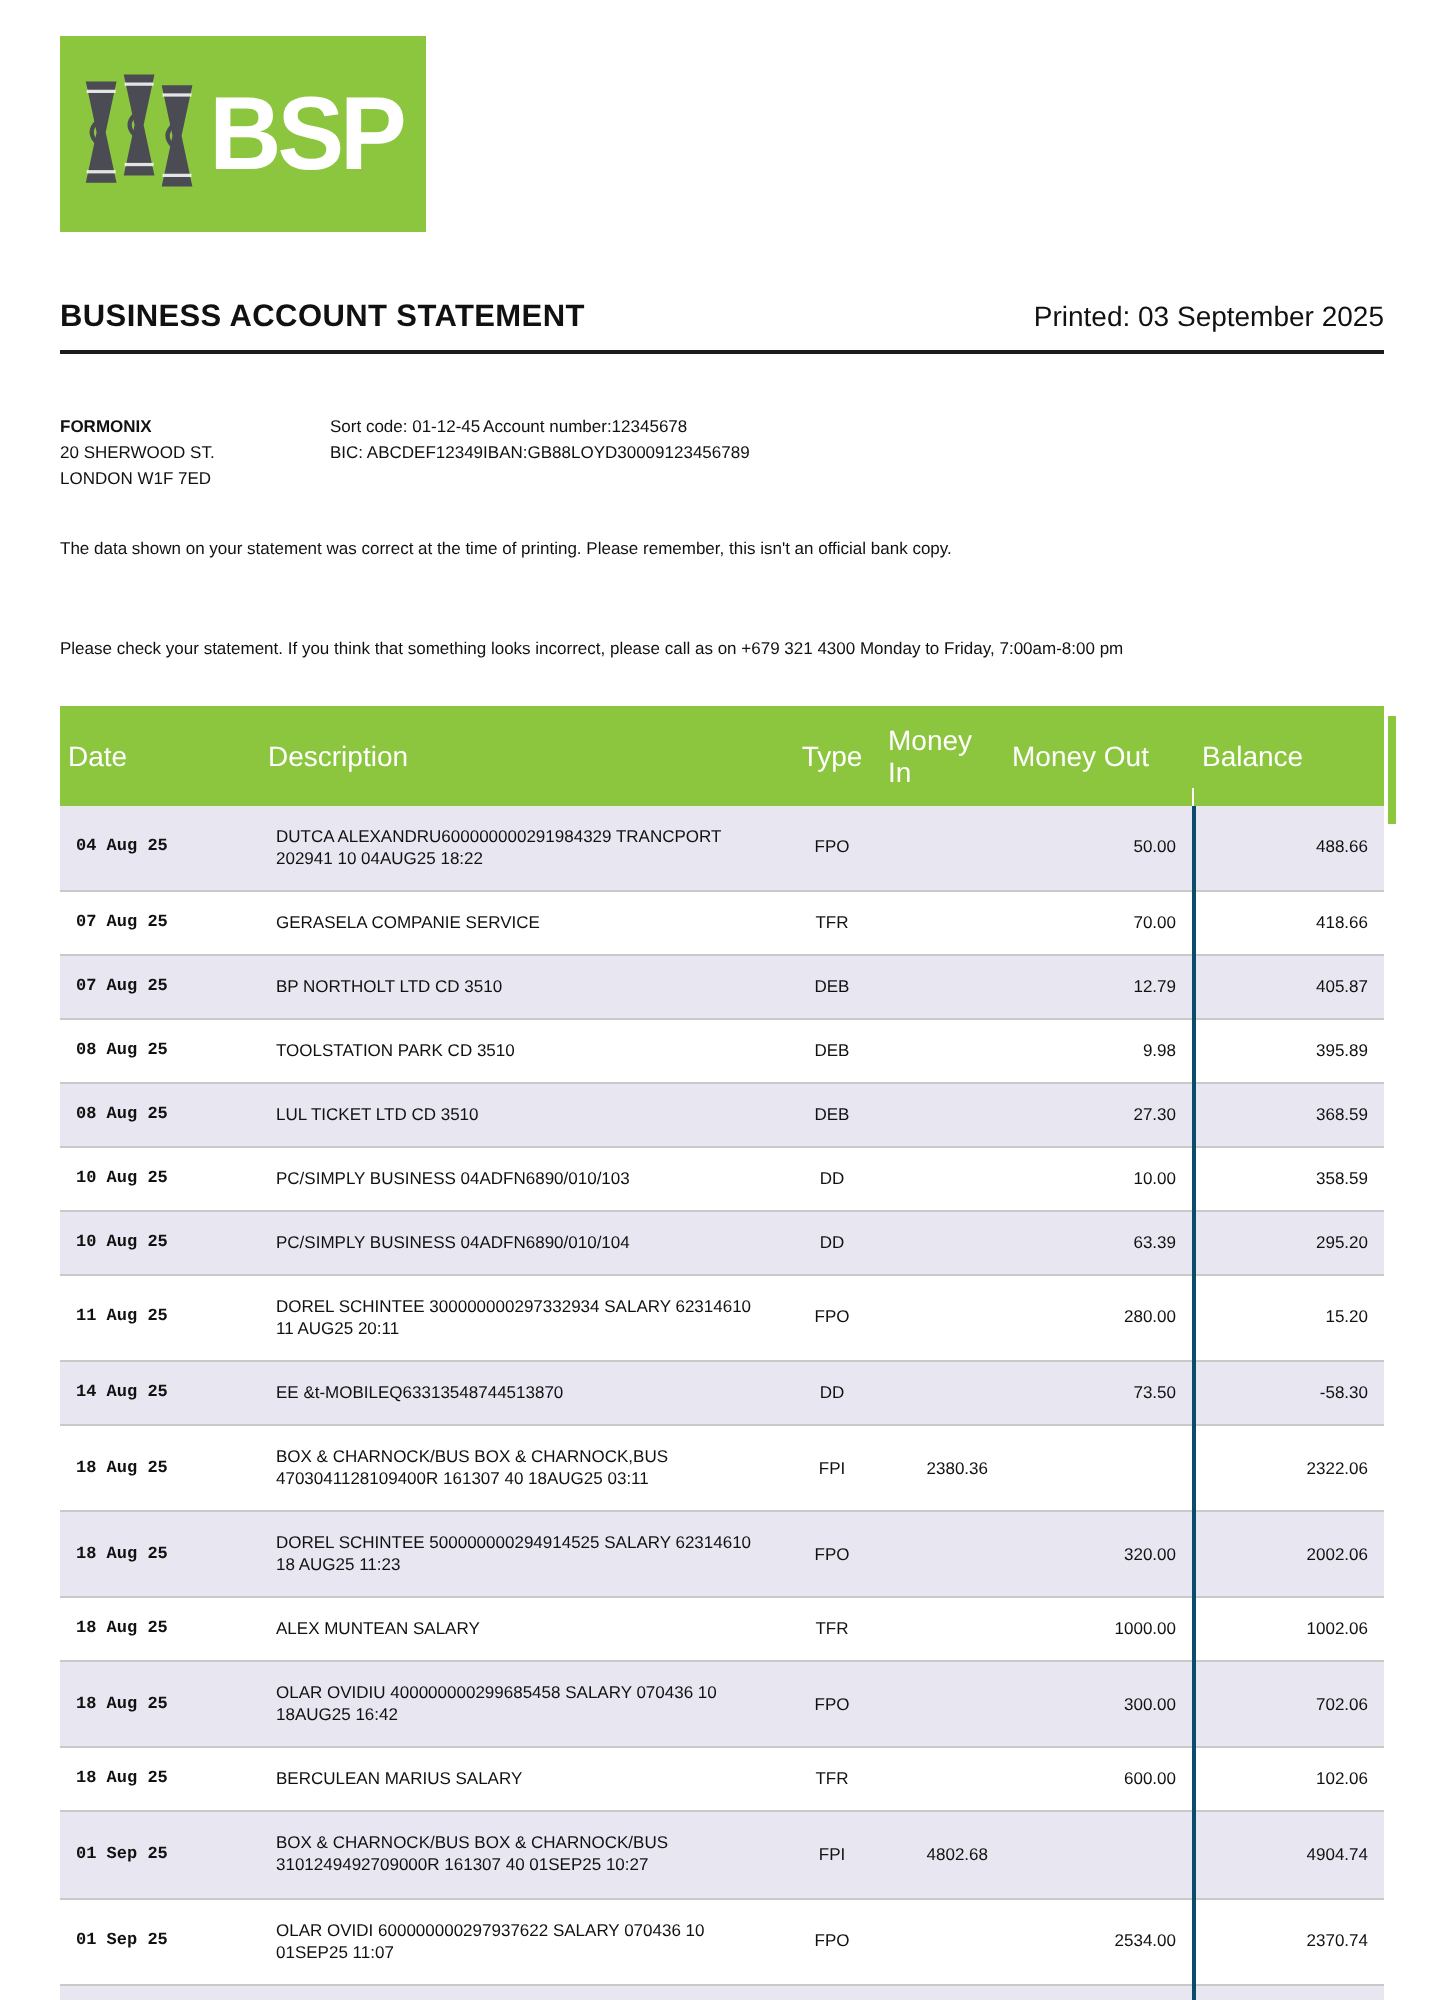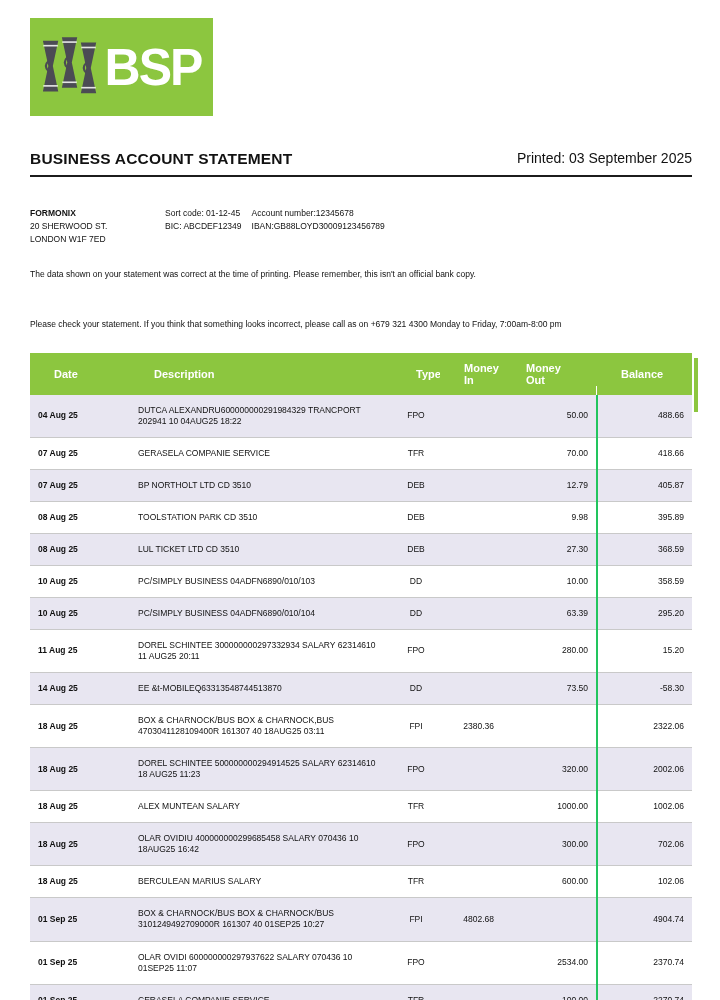--- a/index.html
+++ b/index.html
@@ -32,48 +32,48 @@
     margin-top:34px;display:flex;justify-content:space-between;align-items:flex-end;
     border-bottom:2px solid #1c1c1c;padding-bottom:7px;
   }
   .title-row h1{margin:0;font-size:15.5px;letter-spacing:0.2px;}
   .printed{font-size:14px;align-self:flex-start;}
 
   
   .account-block{display:flex;margin-top:30px;font-size:8.5px;line-height:1.55;}
   .addr{width:135px;}
   .acct-name{font-weight:700;}
-  .acct-grid{display:grid;grid-template-columns:auto auto;column-gap:10px;justify-content:start;align-content:start;}
+  .acct-grid{display:grid;grid-template-columns:auto auto;justify-content:start;align-content:start;}
 
   .note{font-size:8.5px;margin:0;}
   .note1{margin-top:22px;}
   .note2{margin-top:40px;}
 
   
   .table-wrap{margin-top:24px;position:relative;}
   table{width:100%;border-collapse:collapse;table-layout:fixed;}
   thead th{
-    background:var(--green);color:#fff;font-size:11px;font-weight:700;
-    padding:9px 24px;text-align:left;position:relative;
+    background:var(--green);color:#fff;font-size:14px;font-weight:400;
+    padding:9px 4px;text-align:left;position:relative;
   }
   th.c-type{text-align:center;}
   th.c-in,th.c-out,th.c-bal{text-align:left;}
   th.c-out::after{ 
     content:'';position:absolute;right:-1px;bottom:0;width:2px;height:9px;background:#fff;
   }
   tbody td{
     font-size:8.5px;padding:10px 8px;vertical-align:middle;line-height:1.3;
     word-wrap:break-word;
   }
   tbody tr{border-bottom:1px solid var(--line);}
   tbody tr:nth-child(odd){background:var(--row-alt);}
-  td.c-date{font-weight:700;}
+  td.c-date{font-weight:700;font-family:Liberation Mono, monospace;}
   td.c-type{text-align:center;}
   td.c-in,td.c-out,td.c-bal{text-align:right;white-space:nowrap;}
-  td.c-out{border-right:2px solid #22c55e;}
+  td.c-out{border-right:2px solid #0c4a6e;}
   .edge-bar{ 
     position:absolute;right:-6px;top:5px;width:4px;height:54px;background:var(--green);
   }
 </style>
 </head>
 <body>
 
 <div class="page">
 
   <div class="logo">

